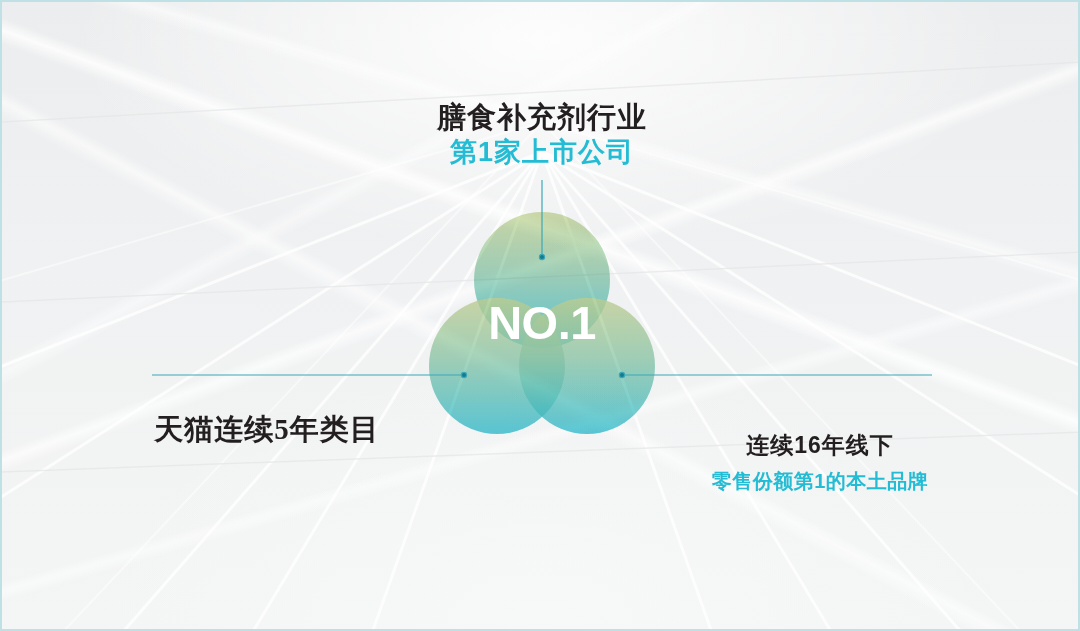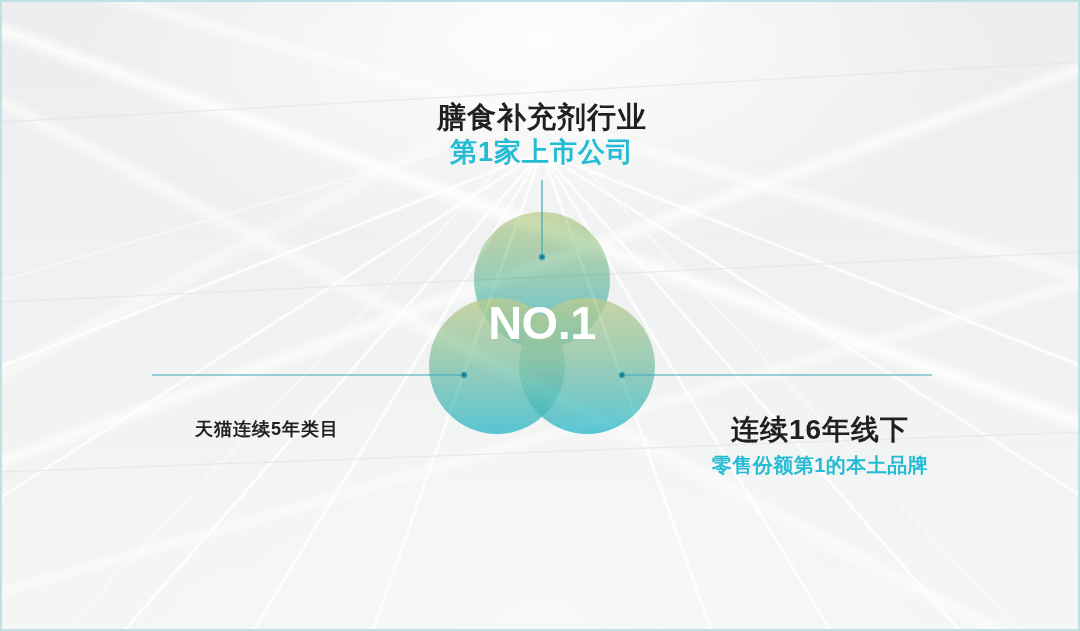--- a/index.html
+++ b/index.html
@@ -115,31 +115,31 @@
   .callout-top .line-1 { font-size: 29px; line-height: 36px; letter-spacing: 1px; }
   .callout-top .line-2 { font-size: 27px; line-height: 34px; letter-spacing: 1px; }
 
   
   .callout-left {
     left: 95px;
     top: 410px;
     width: 340px;
     text-align: center;
   }
-  .callout-left .line-1 { font-size: 18px; line-height: 35px; letter-spacing: 1px; }
+  .callout-left .line-1 { font-size: 29px; line-height: 35px; letter-spacing: 1px; font-family: Liberation Serif, serif; }
   .callout-left .line-2 { font-size: 28px; line-height: 36px; letter-spacing: 0.5px; }
 
   
   .callout-right {
     left: 648px;
     top: 410px;
     width: 340px;
     text-align: center;
   }
-  .callout-right .line-1 { font-size: 28px; line-height: 35px; letter-spacing: 1px; }
+  .callout-right .line-1 { font-size: 23px; line-height: 35px; letter-spacing: 1px; margin-top: 16px; }
   .callout-right .line-2 { font-size: 20px; line-height: 36px; letter-spacing: 0.5px; }
 </style>
 </head>
 <body>
 
 <div class="slide">
 
   <div class="bg-texture"></div>
 
   <svg class="rays" viewBox="0 0 1080 631" preserveAspectRatio="none" aria-hidden="true">

